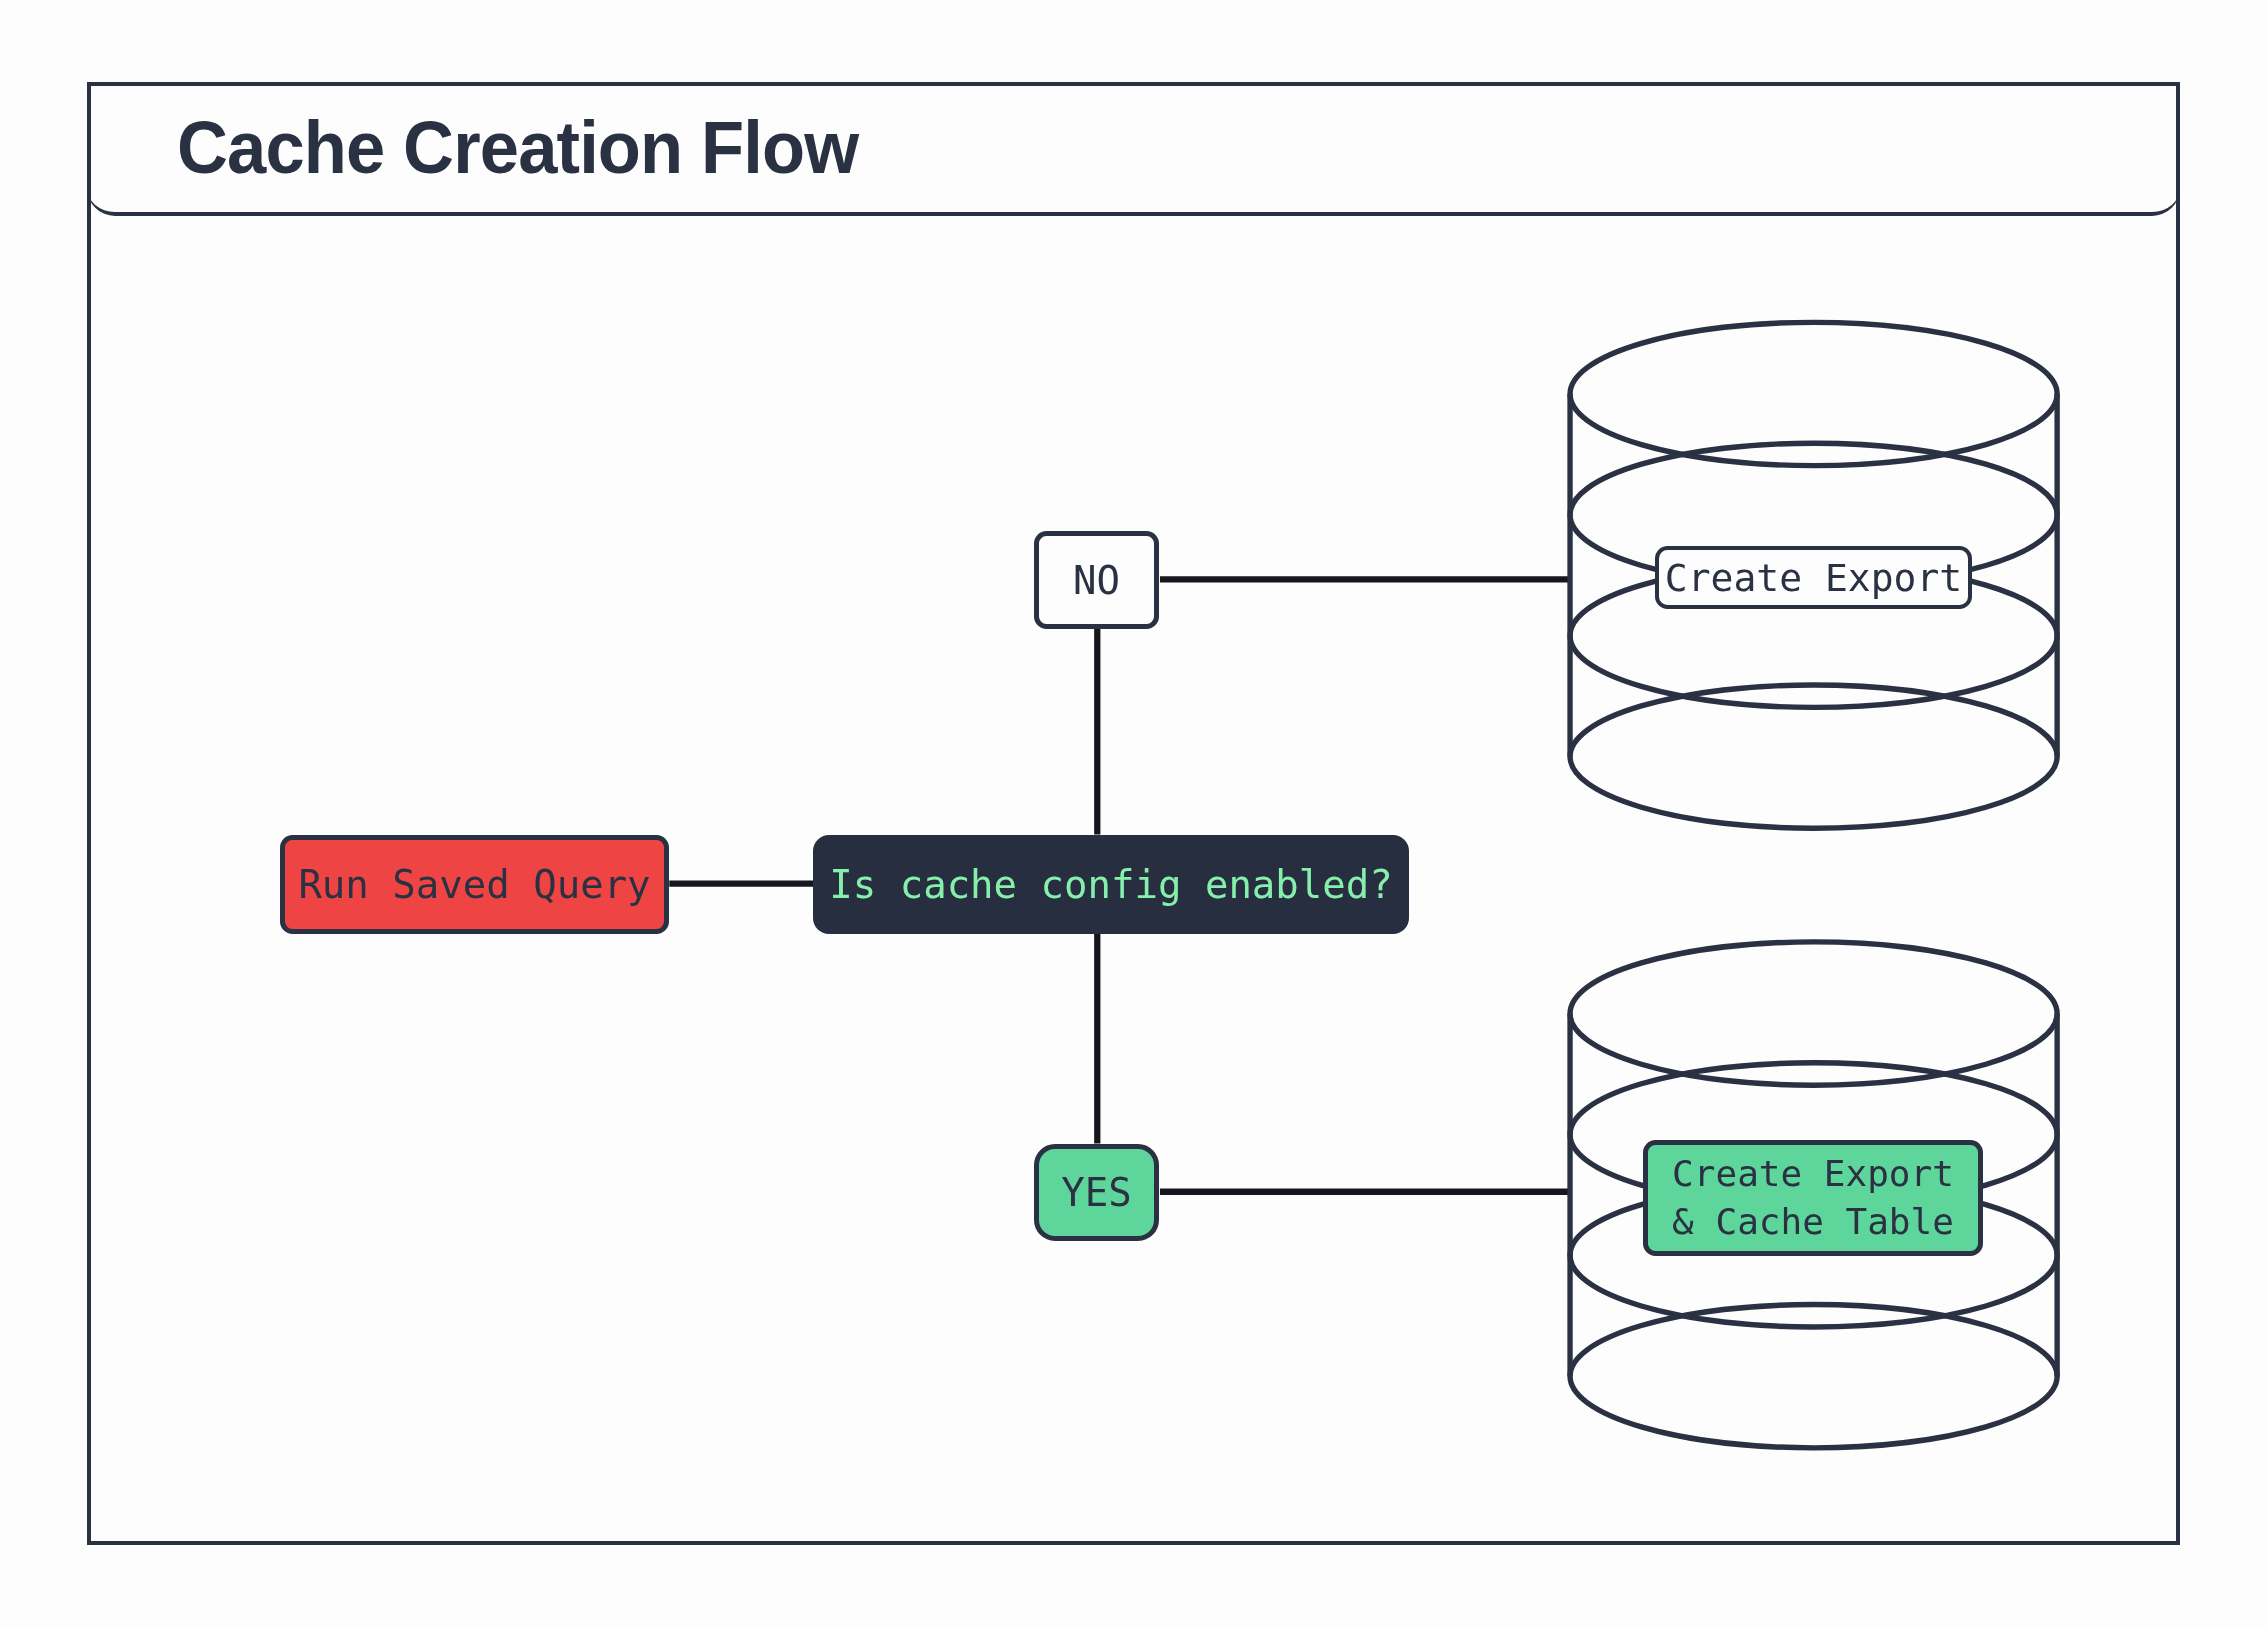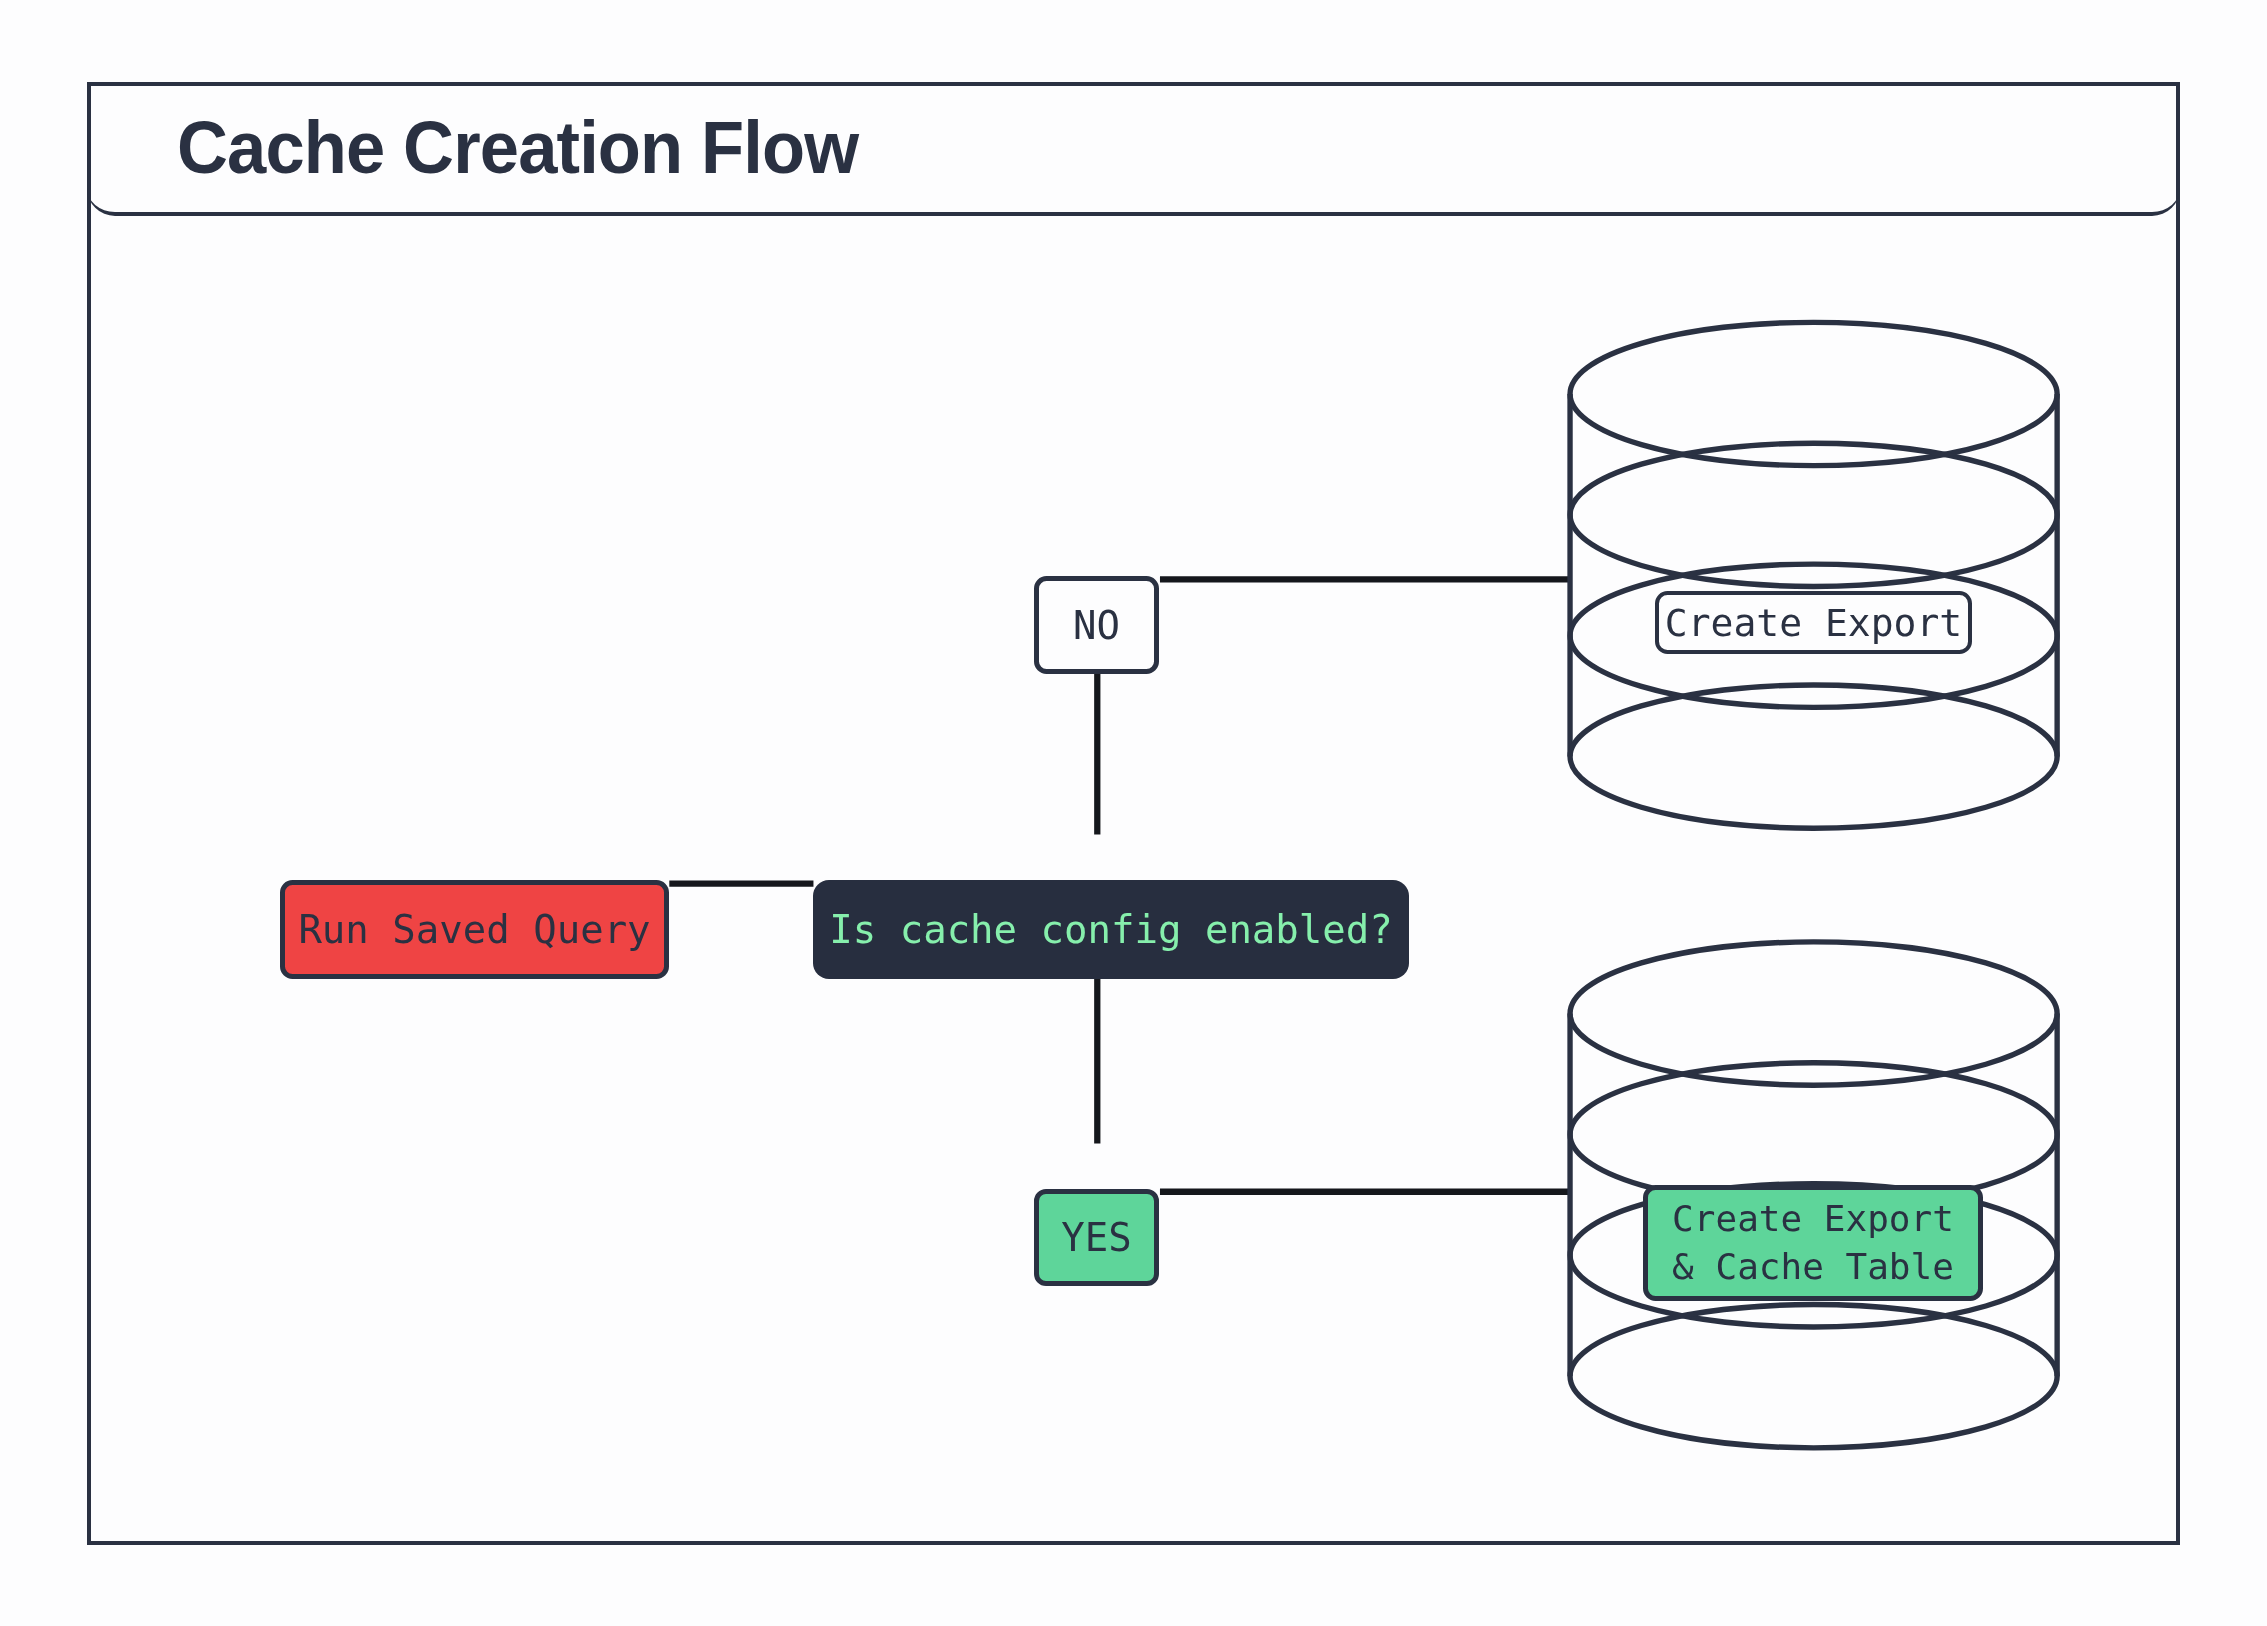--- a/index.html
+++ b/index.html
@@ -57,21 +57,20 @@
   .node {
     position: absolute;
     box-sizing: border-box;
     display: flex;
     align-items: center;
     justify-content: center;
     font-family: "DejaVu Sans Mono", "Liberation Mono", monospace;
     color: #2a3142;
     text-align: center;
     white-space: nowrap;
-    margin-top: 45px;
   }
   .node-start {
     left: 280px; top: 835px; width: 389px; height: 99px;
     background: #ef4444;
     border: 5.4px solid #2a3142;
     border-radius: 12.5px;
     font-size: 39px;
   }
   .node-decision {
     left: 813px; top: 835px; width: 596px; height: 99px;
@@ -84,21 +83,21 @@
     left: 1034px; top: 531px; width: 125px; height: 98px;
     background: #fdfdfe;
     border: 5.4px solid #2a3142;
     border-radius: 12.5px;
     font-size: 39px;
   }
   .node-yes {
     left: 1034px; top: 1144px; width: 125px; height: 97px;
     background: #5ed59a;
     border: 5.4px solid #2a3142;
-    border-radius: 12px;
+    border-radius: 21px;
     font-size: 39px;
   }
   .node-export {
     left: 1655px; top: 546px; width: 317px; height: 63px;
     background: #fdfdfe;
     border: 4.5px solid #2a3142;
     border-radius: 12.5px;
     font-size: 38px;
   }
   .node-cache {

